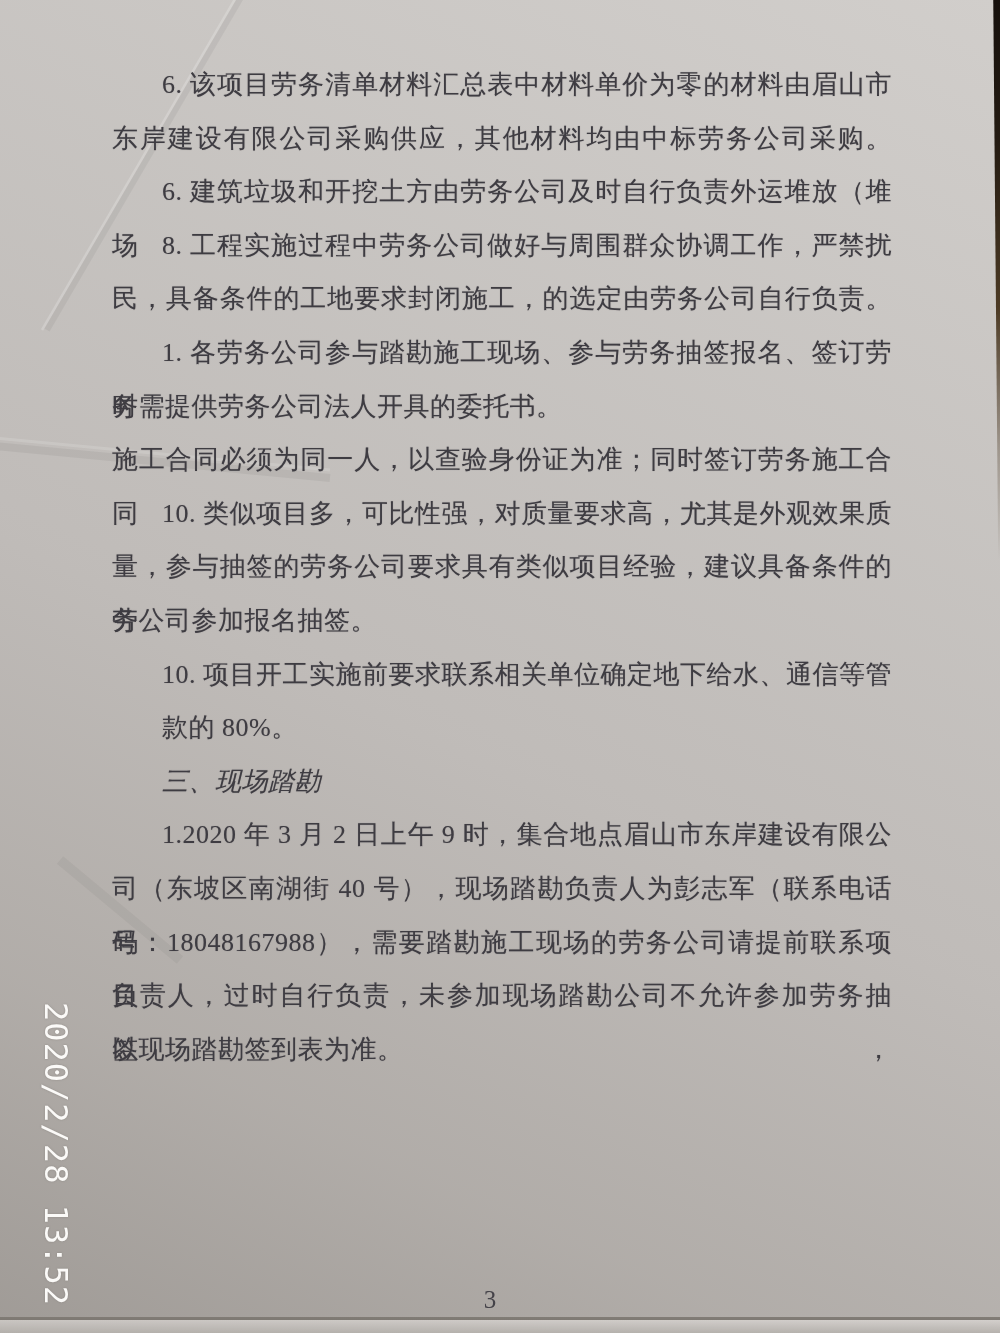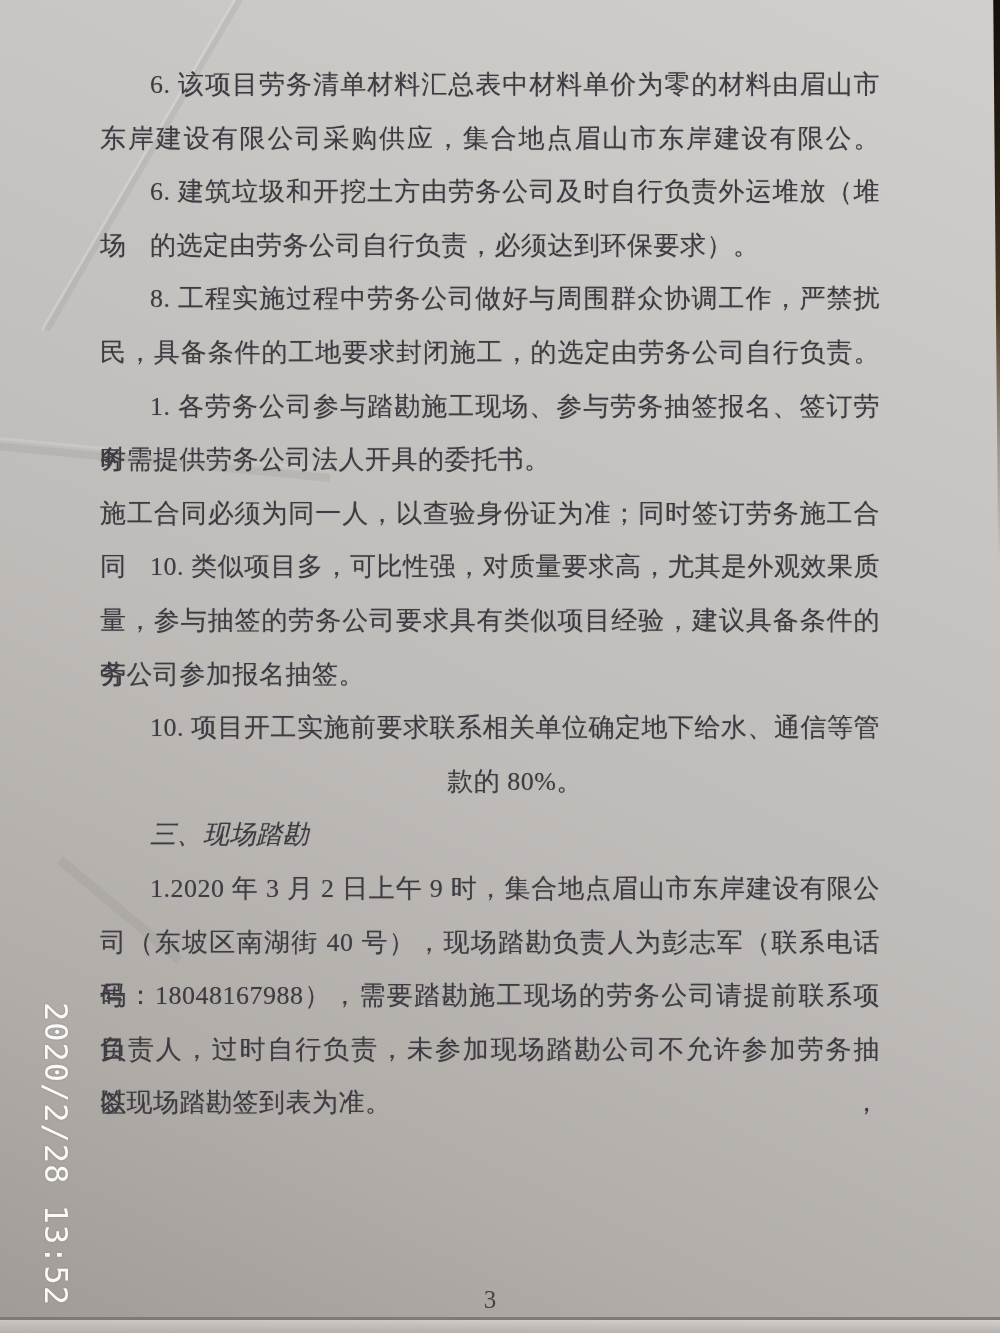--- a/index.html
+++ b/index.html
@@ -13,21 +13,21 @@
       radial-gradient(ellipse 700px 600px at 0% 100%, rgba(35,30,25,0.22), rgba(35,30,25,0) 60%),
       linear-gradient(205deg, #d3d0cd 0%, #cac7c4 30%, #c1bdba 52%, #afaaa6 75%, #999younger 100%);
     background-color:#bfbbb8;
   }
   
   .photo::before{
     content:"";position:absolute;inset:0;pointer-events:none;
     background:linear-gradient(205deg, rgba(211,208,205,0.9) 0%, rgba(202,199,196,0.6) 35%, rgba(193,189,186,0.25) 55%, rgba(160,155,150,0.45) 80%, rgba(146,141,136,0.7) 100%);
   }
   .textblock{
-    position:absolute;left:100px;top:58px;width:780px;
+    position:absolute;left:112px;top:58px;width:780px;
     font-size:26px;line-height:53.6px;color:#3e3c42;
     letter-spacing:0.5px;
     text-shadow:0 0 1px rgba(62,60,66,0.4);
   }
   .ln{height:53.6px;white-space:nowrap;}
   .ln.fill{white-space:normal;text-align:justify;text-align-last:justify;}
   .ln.ind{padding-left:50px;}
   .ln.ind.fill{padding-left:0;text-indent:50px;}
   .pagenum{
     position:absolute;left:0;top:1286px;width:980px;text-align:center;
@@ -63,33 +63,32 @@
   <svg class="creases" width="1000" height="1333" viewBox="0 0 1000 1333">
     <line x1="238" y1="-6" x2="42" y2="330" stroke="rgba(255,255,255,0.20)" stroke-width="2.5"></line>
     <line x1="243" y1="-6" x2="47" y2="330" stroke="rgba(0,0,0,0.05)" stroke-width="6"></line>
     <line x1="-5" y1="438" x2="330" y2="470" stroke="rgba(255,255,255,0.14)" stroke-width="3"></line>
     <line x1="-5" y1="446" x2="330" y2="478" stroke="rgba(0,0,0,0.05)" stroke-width="8"></line>
     <line x1="60" y1="860" x2="180" y2="960" stroke="rgba(0,0,0,0.04)" stroke-width="10"></line>
   </svg>
 
   <div class="textblock">
     <div class="ln ind fill">6. 该项目劳务清单材料汇总表中材料单价为零的材料由眉山市</div>
-    <div class="ln fill">东岸建设有限公司采购供应，集合地点眉山市东岸建设有限公。</div>
+    <div class="ln fill">东岸建设有限公司采购供应，其他材料均由中标劳务公司采购。</div>
     <div class="ln ind fill">6. 建筑垃圾和开挖土方由劳务公司及时自行负责外运堆放（堆场</div>
-    <div class="ln" style="padding-left:0;text-indent:50px;">的选定由劳务公司自行负责，必须达到环保要求）。</div>
     <div class="ln ind fill">8. 工程实施过程中劳务公司做好与周围群众协调工作，严禁扰</div>
     <div class="ln fill">民，具备条件的工地要求封闭施工，的选定由劳务公司自行负责。</div>
     <div class="ln ind fill">1. 各劳务公司参与踏勘施工现场、参与劳务抽签报名、签订劳务</div>
     <div class="ln">时需提供劳务公司法人开具的委托书。</div>
     <div class="ln fill">施工合同必须为同一人，以查验身份证为准；同时签订劳务施工合同</div>
     <div class="ln ind fill">10. 类似项目多，可比性强，对质量要求高，尤其是外观效果质</div>
     <div class="ln fill">量，参与抽签的劳务公司要求具有类似项目经验，建议具备条件的劳</div>
     <div class="ln">务公司参加报名抽签。</div>
     <div class="ln ind fill">10. 项目开工实施前要求联系相关单位确定地下给水、通信等管</div>
-    <div class="ln" style="padding-left:0;text-indent:50px;text-align:center;">款的 80%。</div>
+    <div class="ln" style="padding-left:0;text-indent:50px;">款的 80%。</div>
     <div class="ln" style="padding-left:0;text-indent:50px;font-style:italic;">三、现场踏勘</div>
     <div class="ln ind fill">1.2020 年 3 月 2 日上午 9 时，集合地点眉山市东岸建设有限公</div>
     <div class="ln fill">司（东坡区南湖街 40 号），现场踏勘负责人为彭志军（联系电话号</div>
     <div class="ln fill">码：18048167988），需要踏勘施工现场的劳务公司请提前联系项目</div>
     <div class="ln fill">负责人，过时自行负责，未参加现场踏勘公司不允许参加劳务抽签，</div>
     <div class="ln">以现场踏勘签到表为准。</div>
   </div>
 
   <div class="pagenum">3</div>
 

